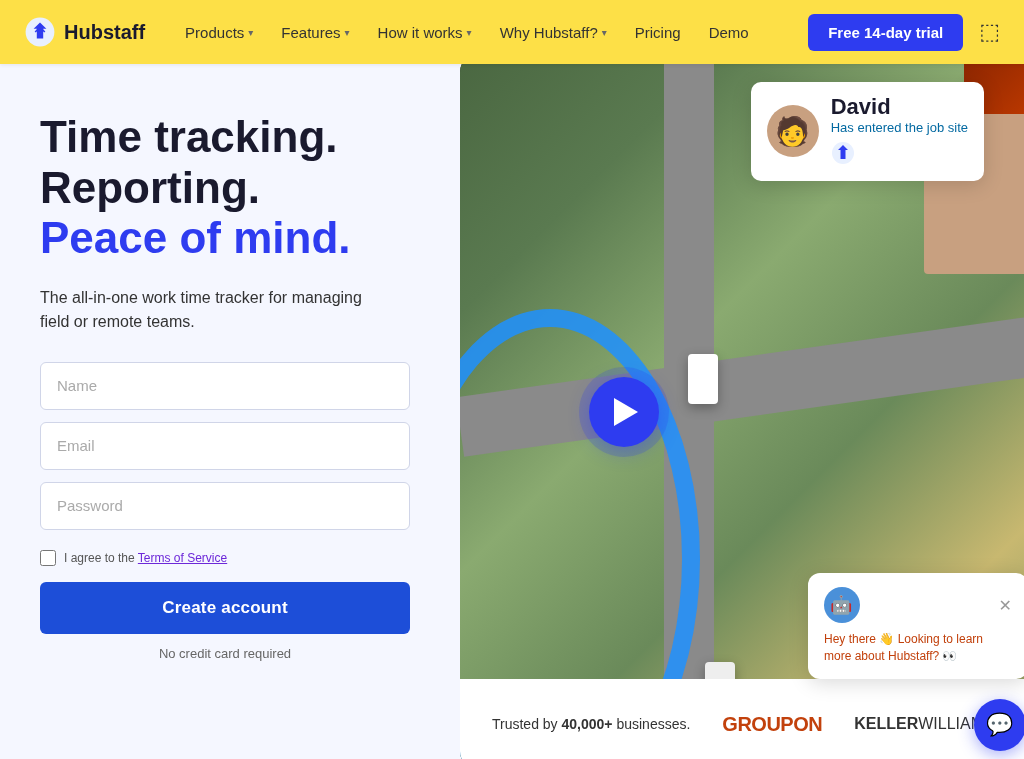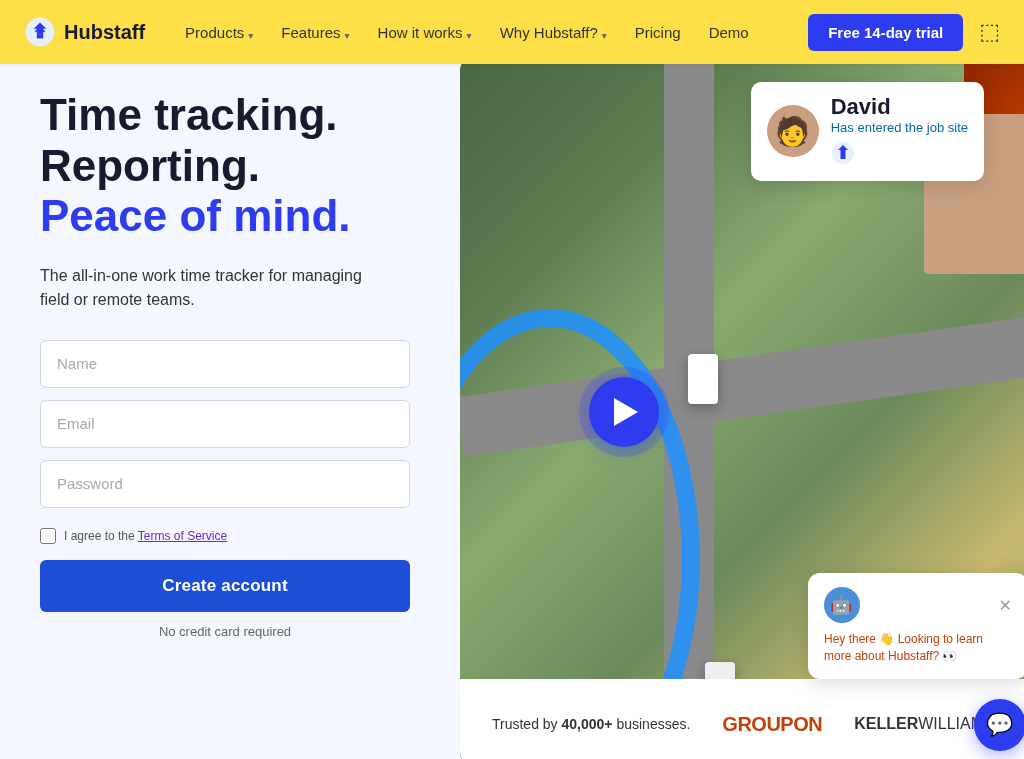--- a/index.html
+++ b/index.html
@@ -11,39 +11,39 @@
       padding: 0 24px; height: 64px;
       box-shadow: 0 1px 4px rgba(0,0,0,0.08);
       position: relative; z-index: 10;
     }
     .nav-logo { display: flex; align-items: center; gap: 8px; margin-right: 28px; }
     .logo-icon { width: 32px; height: 32px; }
     .nav-brand { font-size: 20px; font-weight: 700; color: #1a1a2e; }
     .nav-links { display: flex; align-items: center; gap: 4px; flex: 1; }
     .nav-link {
       padding: 8px 12px; font-size: 15px; color: #333; cursor: pointer;
-      display: flex; align-items: flex-end; gap: 4px; white-space: nowrap;
+      display: flex; align-items: center; gap: 4px; white-space: nowrap;
       border-radius: 4px;
     }
     .nav-chevron { font-size: 10px; color: #666; }
     .nav-spacer { flex: 1; }
     .nav-cta {
       background: #2e3cf0; color: #fff; border: none; border-radius: 6px;
       padding: 10px 20px; font-size: 15px; font-weight: 600; cursor: pointer;
       white-space: nowrap;
     }
     .nav-login { margin-left: 12px; cursor: pointer; color: #333; font-size: 22px; }
 
     
     .main { display: flex; height: calc(759px - 64px); }
 
     
     .left-panel {
       width: 420px; min-width: 420px;
-      padding: 26px 32px 32px 40px;
+      padding: 48px 32px 32px 40px;
       display: flex; flex-direction: column; justify-content: flex-start;
     }
     .hero-title { font-size: 44px; font-weight: 800; color: #1a1a2e; line-height: 1.15; margin-bottom: 4px; }
     .hero-blue { color: #2e3cf0; }
     .hero-sub { font-size: 16px; color: #333; margin-top: 18px; margin-bottom: 28px; line-height: 1.5; max-width: 360px; }
 
     .form-group { margin-bottom: 12px; }
     .form-input {
       width: 370px; height: 48px; border: 1px solid #d0d5e8; border-radius: 6px;
       padding: 0 16px; font-size: 15px; color: #333; background: #fff;

